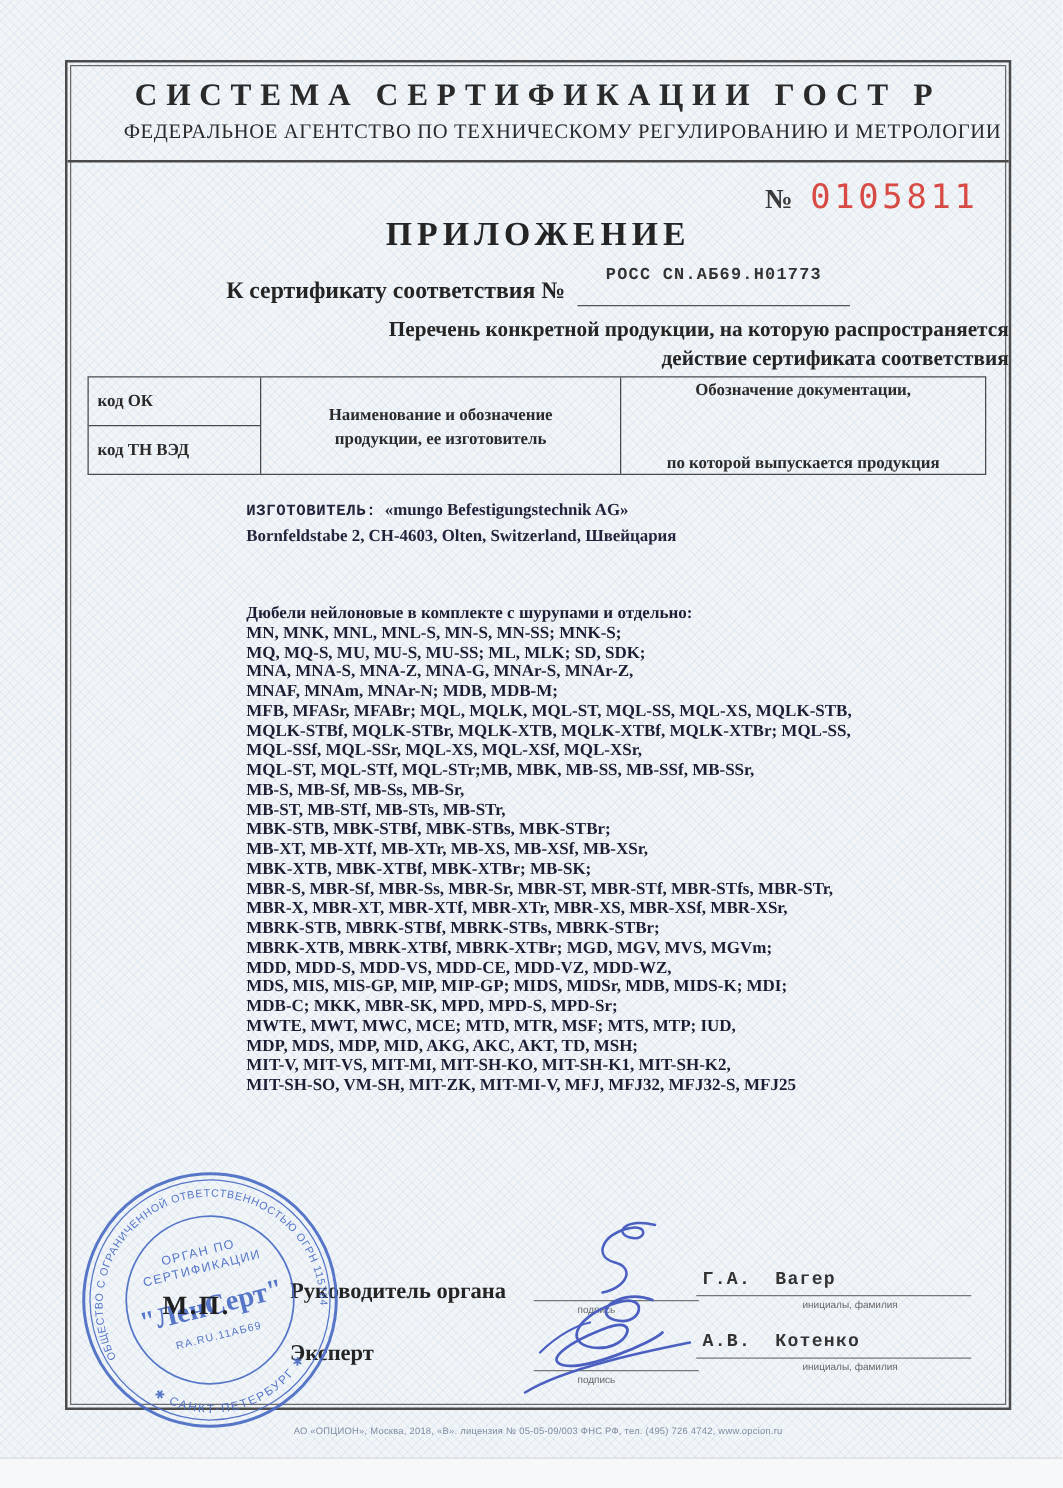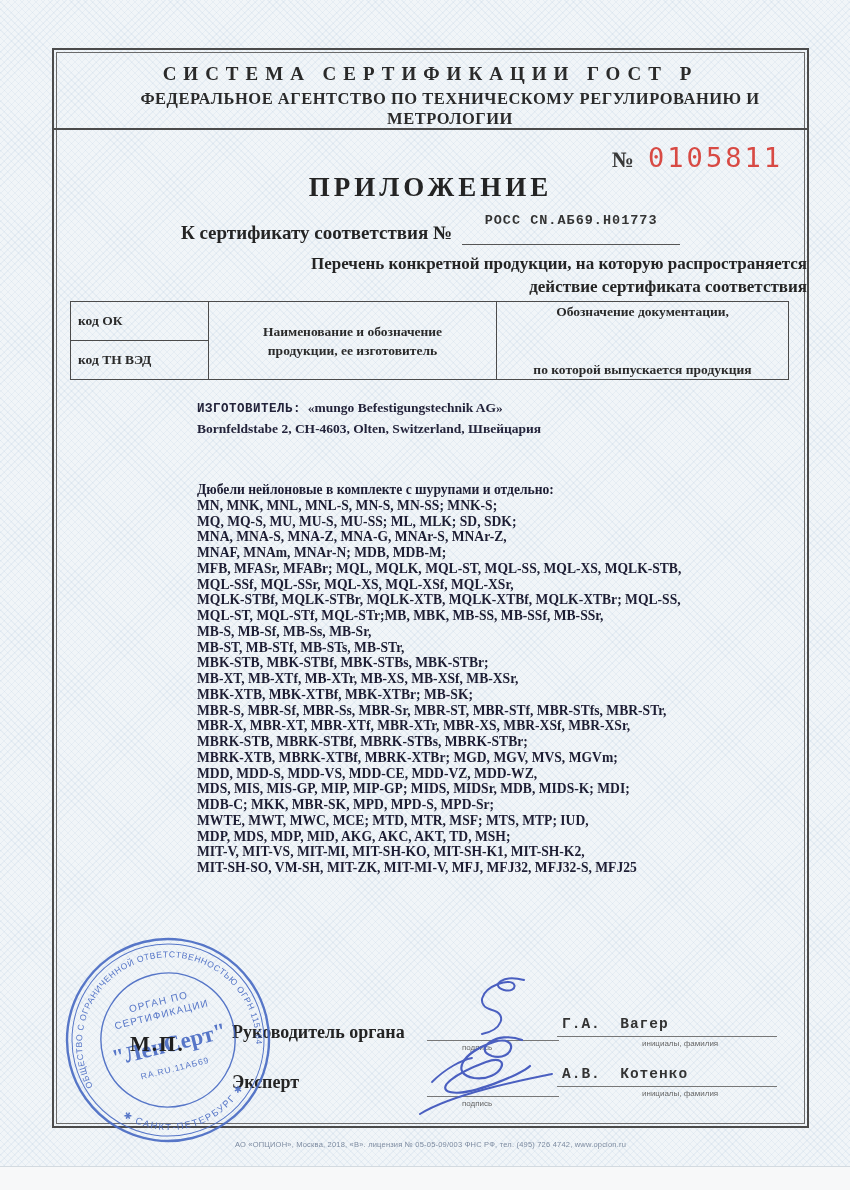--- a/index.html
+++ b/index.html
@@ -9,22 +9,22 @@
     background-image:
       repeating-linear-gradient(45deg, rgba(150,180,210,0.12) 0 1px, transparent 1px 5px),
       repeating-linear-gradient(-45deg, rgba(150,180,210,0.12) 0 1px, transparent 1px 5px);}
   .scan-bottom{position:absolute;left:0;top:1166px;width:850px;height:24px;
       background:#f7f8f9;border-top:1px solid #d3dae0;}
   .frame{position:absolute;left:52px;top:48px;width:753px;height:1076px;
       border:2px solid #4b4b4b;}
   .frame .inner-line{position:absolute;inset:2px;border:1px solid #6a6a6a;pointer-events:none;}
   .header-box{position:absolute;left:0;top:0;width:100%;height:78px;
       border-bottom:2px solid #4b4b4b;text-align:center;}
-  .sys-title{margin-top:13px;font-size:19px;font-weight:bold;letter-spacing:7px;color:#2a2a2a;}
-  .agency{margin-top:4px;font-size:16.5px;font-weight:bold;letter-spacing:0.5px;color:#2a2a2a;padding-left:39px;}
+  .sys-title{margin-top:13px;font-size:25px;font-weight:bold;letter-spacing:7px;color:#2a2a2a;}
+  .agency{margin-top:4px;font-size:16.5px;font-weight:normal;letter-spacing:0.5px;color:#2a2a2a;padding-left:39px;}
   .regnum{position:absolute;left:558px;top:92px;display:flex;align-items:baseline;gap:14px;}
   .regnum .nsign{font-size:22px;font-weight:bold;color:#3a3a3a;}
   .regnum .digits{font-family:"DejaVu Sans Mono",monospace;font-size:27px;color:#d84a44;
       letter-spacing:3px;font-weight:500;}
   .doc-title{position:absolute;left:0;top:122px;width:100%;text-align:center;
       font-size:27px;font-weight:bold;letter-spacing:4px;color:#242424;}
   .cert-line{position:absolute;left:0;top:160px;width:100%;display:flex;
       justify-content:center;align-items:flex-end;gap:10px;}
   .cert-label{font-size:19px;font-weight:bold;color:#242424;padding-bottom:1px;}
   .cert-num-box{width:218px;border-bottom:1px solid #555;text-align:center;padding-bottom:16px;}
@@ -114,22 +114,22 @@
     </div>
 
     <div class="plist" data-interactable="false">
       <div data-interactable="false">Дюбели нейлоновые в комплекте с шурупами и отдельно:</div>
       <div data-interactable="false">
           <div data-interactable="false">MN, MNK, MNL, MNL-S, MN-S, MN-SS; MNK-S;</div>
           <div data-interactable="false">MQ, MQ-S, MU, MU-S, MU-SS; ML, MLK; SD, SDK;</div>
           <div data-interactable="false">MNA, MNA-S, MNA-Z, MNA-G, MNAr-S, MNAr-Z,</div>
           <div data-interactable="false">MNAF, MNAm, MNAr-N; MDB, MDB-M;</div>
           <div data-interactable="false">MFB, MFASr, MFABr; MQL, MQLK, MQL-ST, MQL-SS, MQL-XS, MQLK-STB,</div>
+          <div data-interactable="false">MQLK-STBf, MQLK-STBr, MQLK-XTB, MQLK-XTBf, MQLK-XTBr; MQL-SS,</div>
           <div data-interactable="false">MQL-SSf, MQL-SSr, MQL-XS, MQL-XSf, MQL-XSr,</div>
-          <div data-interactable="false">MQLK-STBf, MQLK-STBr, MQLK-XTB, MQLK-XTBf, MQLK-XTBr; MQL-SS,</div>
           <div data-interactable="false">MQL-ST, MQL-STf, MQL-STr;MB, MBK, MB-SS, MB-SSf, MB-SSr,</div>
           <div data-interactable="false">MB-S, MB-Sf, MB-Ss, MB-Sr,</div>
           <div data-interactable="false">MB-ST, MB-STf, MB-STs,  MB-STr,</div>
           <div data-interactable="false">MBK-STB, MBK-STBf, MBK-STBs, MBK-STBr;</div>
           <div data-interactable="false">MB-XT, MB-XTf, MB-XTr, MB-XS, MB-XSf, MB-XSr,</div>
           <div data-interactable="false">MBK-XTB, MBK-XTBf, MBK-XTBr; MB-SK;</div>
           <div data-interactable="false">MBR-S, MBR-Sf, MBR-Ss, MBR-Sr, MBR-ST, MBR-STf, MBR-STfs, MBR-STr,</div>
           <div data-interactable="false">MBR-X, MBR-XT, MBR-XTf, MBR-XTr, MBR-XS,  MBR-XSf, MBR-XSr,</div>
           <div data-interactable="false">MBRK-STB, MBRK-STBf, MBRK-STBs, MBRK-STBr;</div>
           <div data-interactable="false">MBRK-XTB, MBRK-XTBf, MBRK-XTBr; MGD, MGV, MVS, MGVm;</div>

